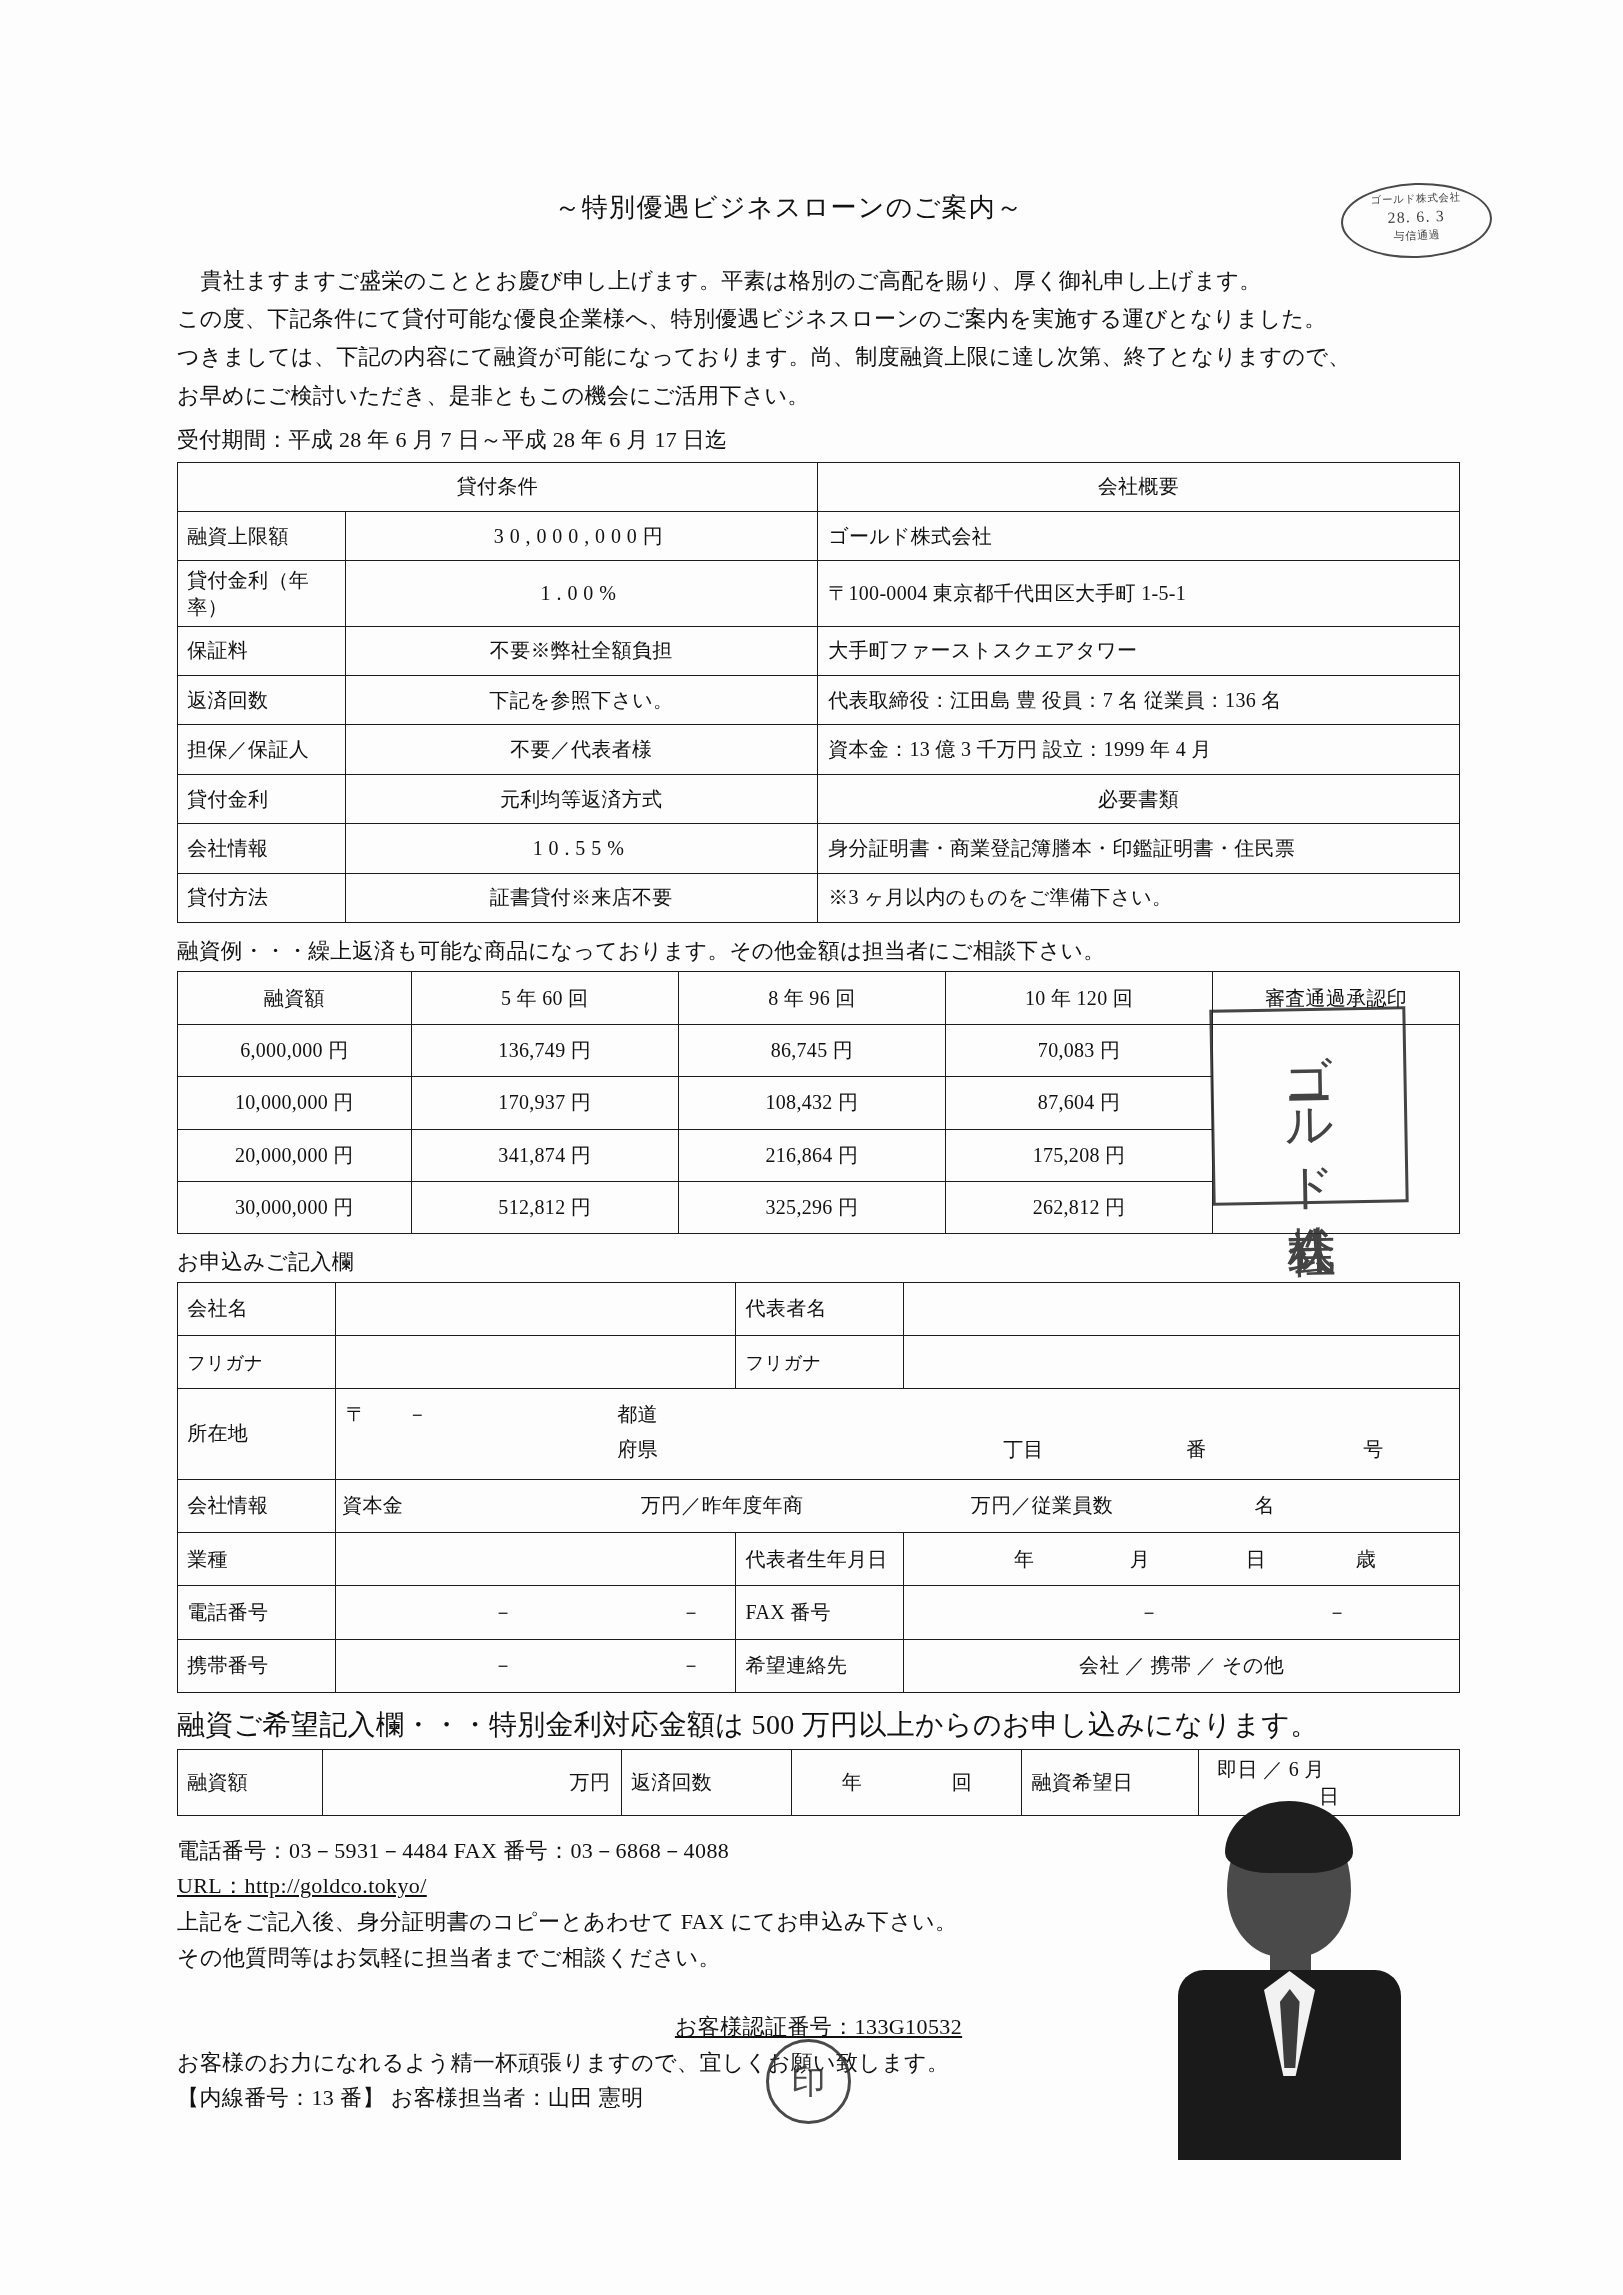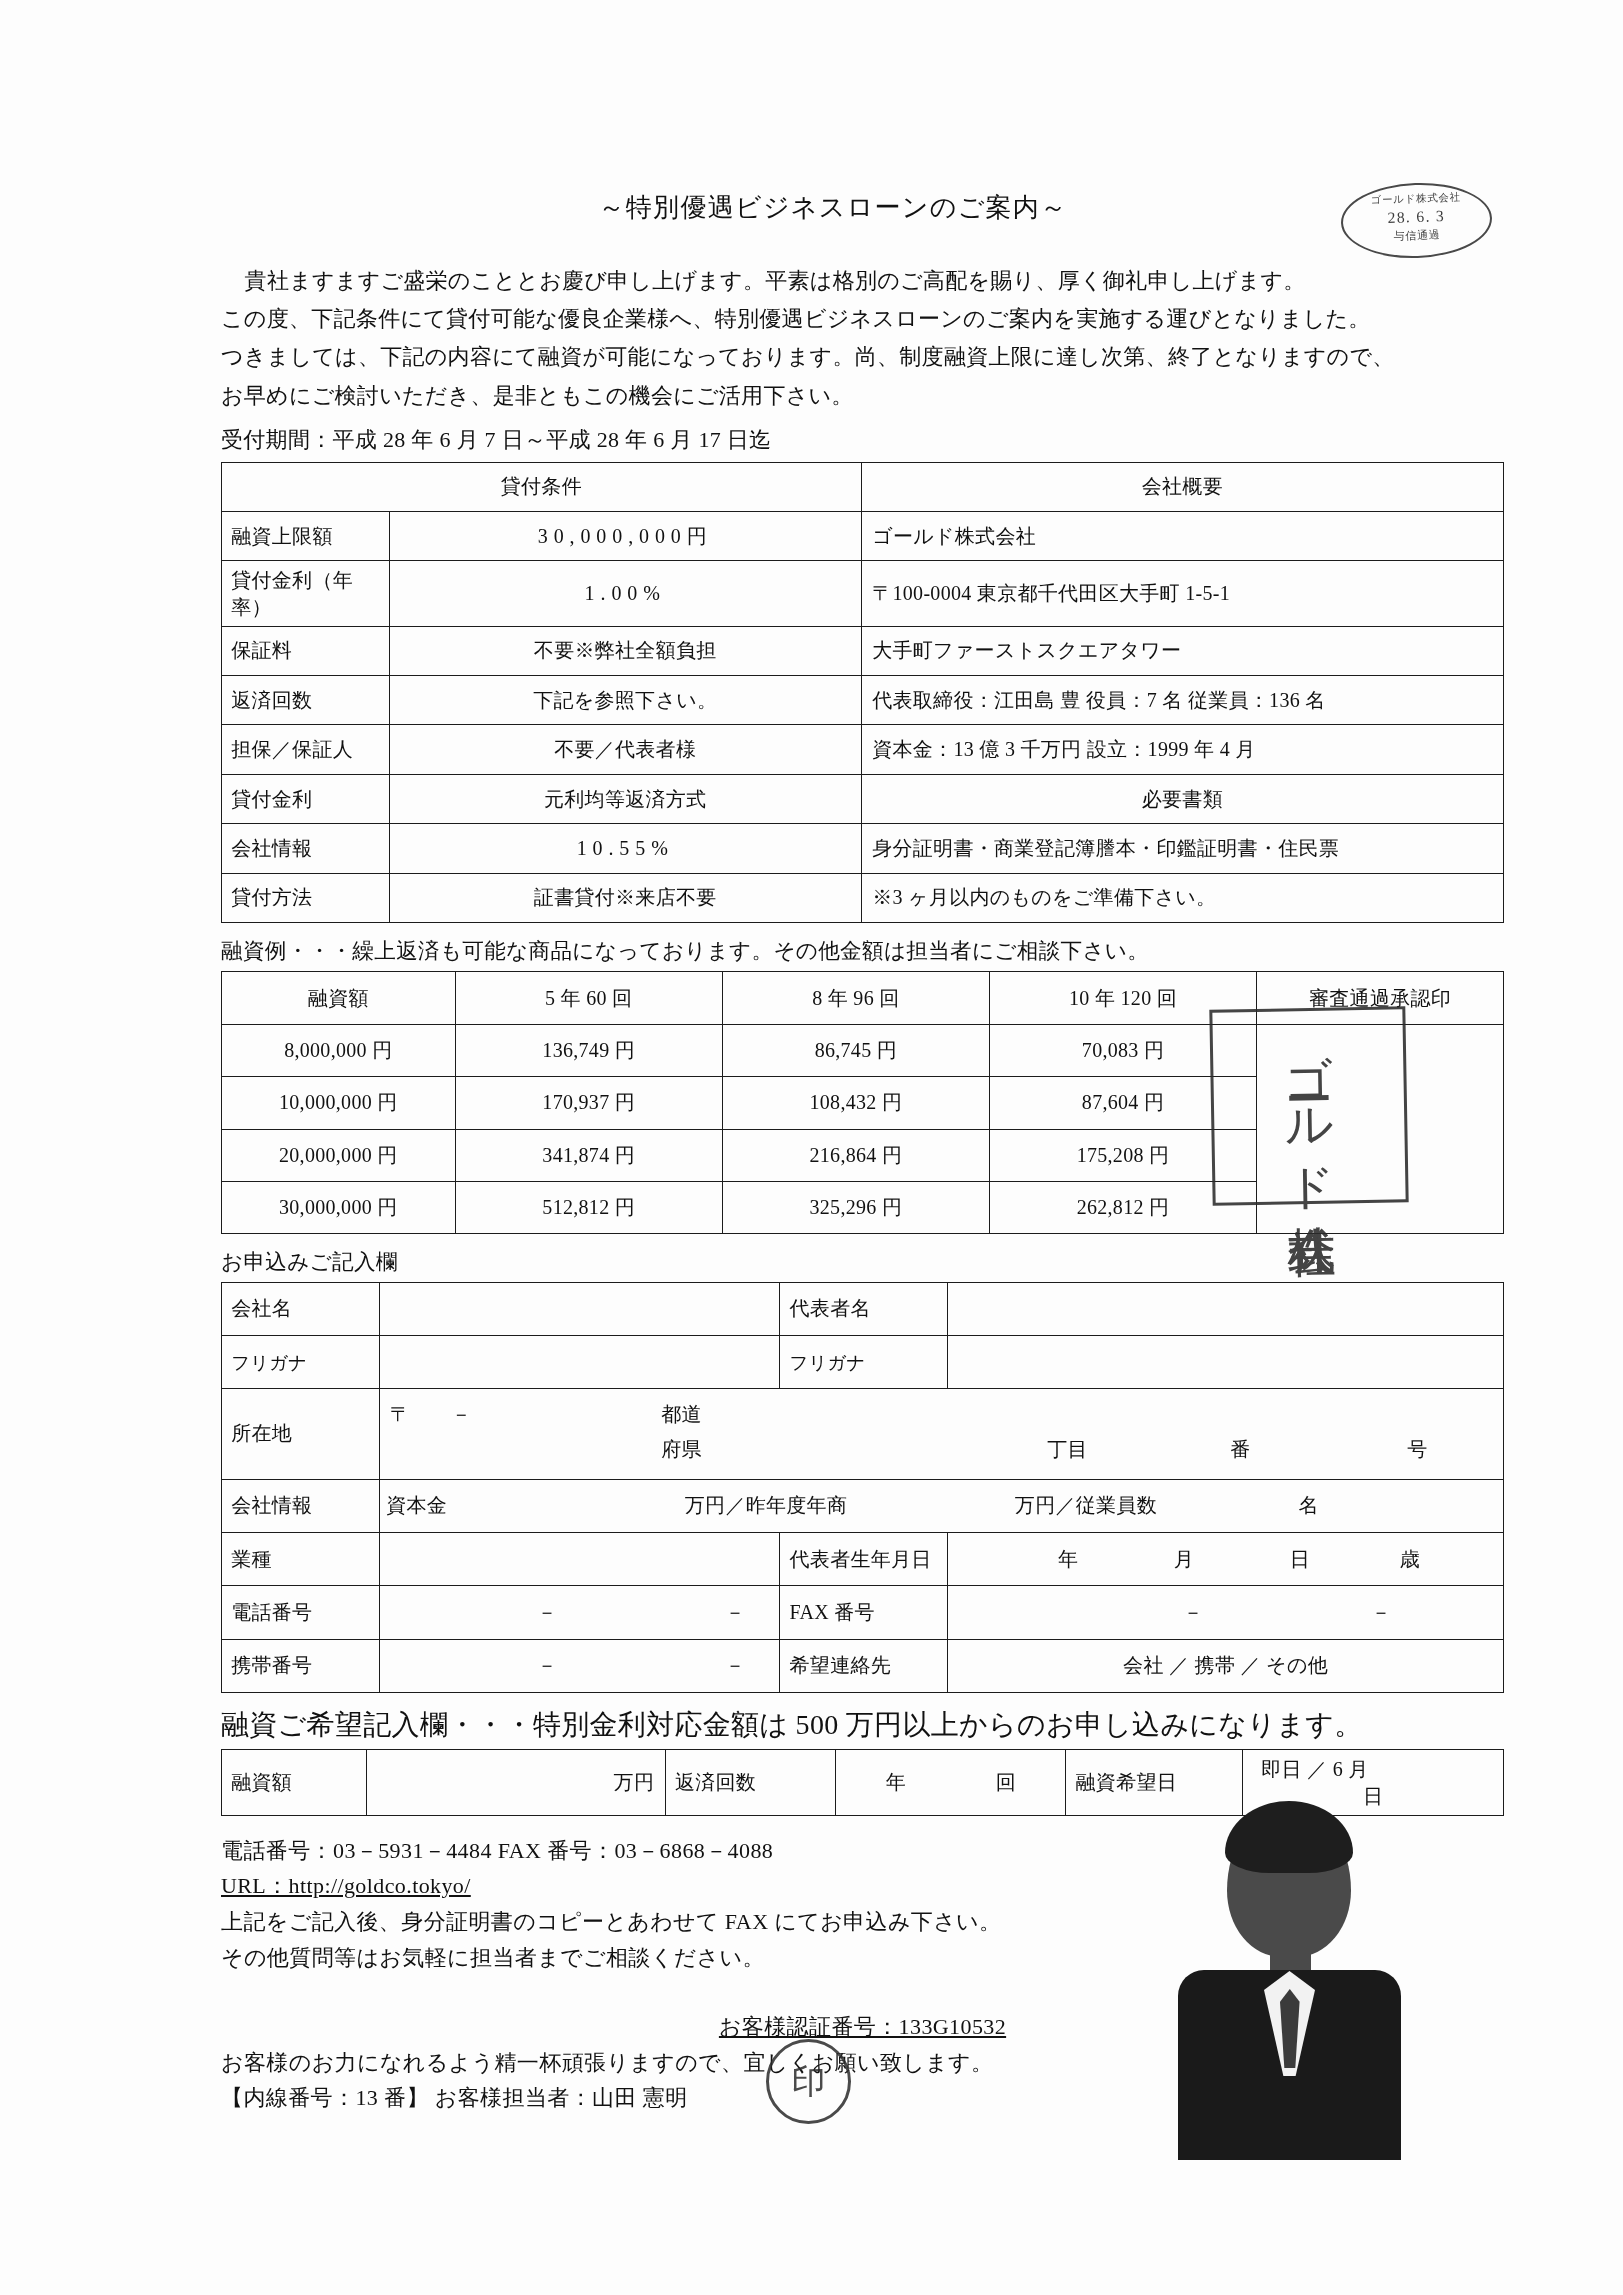--- a/index.html
+++ b/index.html
@@ -24,21 +24,20 @@
     width: 1623px;
     height: 2295px;
     padding: 0;
     box-sizing: border-box;
   }
   .content {
     position: absolute;
     left: 177px;
     top: 190px;
     width: 1283px;
-    margin-left: 44px;
   }
   .title {
     text-align: center;
     font-size: 26px;
     letter-spacing: 1.3px;
     margin-bottom: 38px;
     margin-left: -59px;
   }
   .para {
     font-size: 22px;
@@ -312,21 +311,21 @@
       <table class="ex-table">
         <tbody>
             <tr>
           <td class="c0">融資額</td>
           <td class="c1">5 年 60 回</td>
           <td class="c2">8 年 96 回</td>
           <td class="c3">10 年 120 回</td>
           <td class="c4">審査通過承認印</td>
         </tr>
         <tr>
-          <td>8,000,000 円</td>
+          <td>6,000,000 円</td>
           <td>136,749 円</td>
           <td>86,745 円</td>
           <td>70,083 円</td>
           <td class="stampcell" rowspan="4"></td>
         </tr>
         <tr>
           <td>10,000,000 円</td>
           <td>170,937 円</td>
           <td>108,432 円</td>
           <td>87,604 円</td>

